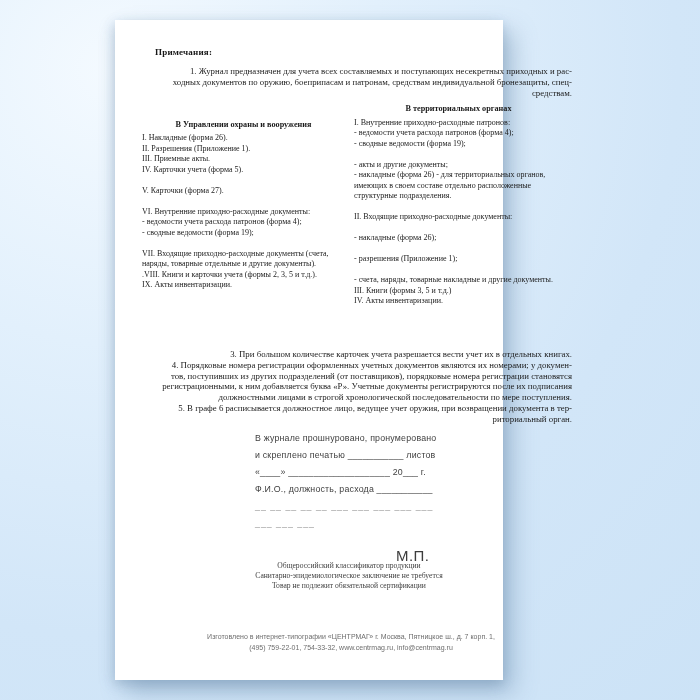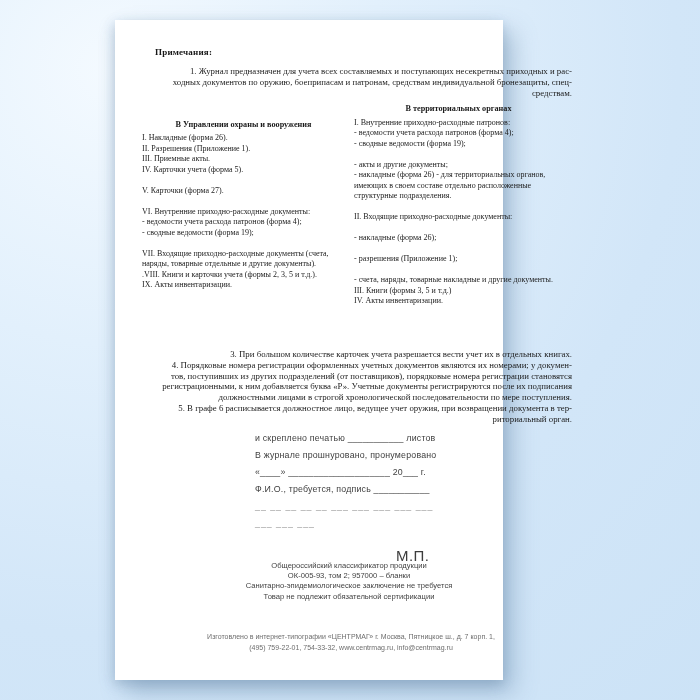--- a/index.html
+++ b/index.html
@@ -40,21 +40,21 @@
     font-size:8.8px;line-height:17px;color:#3e3e3e;letter-spacing:0.2px;
   }
   .binding .bind-line:last-child{color:#979797;letter-spacing:1px;}
   .stamp{
     position:absolute;left:281px;top:527px;
     font-family:"Liberation Sans", sans-serif;
     font-size:15px;color:#3c3c3c;letter-spacing:0.4px;
   }
   .classifier{
     position:absolute;left:6px;top:541px;width:456px;text-align:center;
-    font-family:Liberation Sans, sans-serif;
+    font-family:Liberation Serif, serif;
     font-size:7.6px;line-height:10.2px;color:#3f3f3f;
   }
   .doc-footer{
     position:absolute;left:8px;top:612px;width:456px;text-align:center;
     font-family:"Liberation Sans", sans-serif;
     font-size:7px;line-height:10.5px;color:#6d6d6d;
   }
 </style>
 </head>
 <body>
@@ -117,32 +117,31 @@
     <p>3. При большом количестве карточек учета разрешается вести учет их в отдельных книгах.</p>
     <p>4. Порядковые номера регистрации оформленных учетных документов являются их номерами; у докумен-
 тов, поступивших из других подразделений (от поставщиков), порядковые номера регистрации становятся
 регистрационными, к ним добавляется буква «Р». Учетные документы регистрируются после их подписания
 должностными лицами в строгой хронологической последовательности по мере поступления.</p>
     <p>5. В графе 6 расписывается должностное лицо, ведущее учет оружия, при возвращении документа в тер-
 риториальный орган.</p>
   </div>
 
   <div class="binding">
+      <div class="bind-line">В журнале прошнуровано, пронумеровано</div>
       <div class="bind-line">и скреплено печатью ___________ листов</div>
-      <div class="bind-line">В журнале прошнуровано, пронумеровано</div>
       <div class="bind-line">«____» ____________________ 20___ г.</div>
-      <div class="bind-line">Ф.И.О., требуется, подпись ___________</div>
+      <div class="bind-line">Ф.И.О., должность, расхода ___________</div>
       <div class="bind-line">__ __ __ __ __ ___ ___ ___ ___ ___ ___ ___ ___</div>
     </div>
 
   <div class="stamp">М.П.</div>
 
   <div class="classifier">
       <div class="cls-line">Общероссийский классификатор продукции</div>
-      <div class="cls-line">ОК-005-93, том 2; 957000 – бланки</div>
       <div class="cls-line">Санитарно-эпидемиологическое заключение не требуется</div>
       <div class="cls-line">Товар не подлежит обязательной сертификации</div>
     </div>
 
   <div class="doc-footer">
       <div class="ftr-line">Изготовлено в интернет-типографии «ЦЕНТРМАГ» г. Москва, Пятницкое ш., д. 7 корп. 1,</div>
       <div class="ftr-line">(495) 759-22-01, 754-33-32, www.centrmag.ru, info@centrmag.ru</div>
     </div>
 
 </div>

